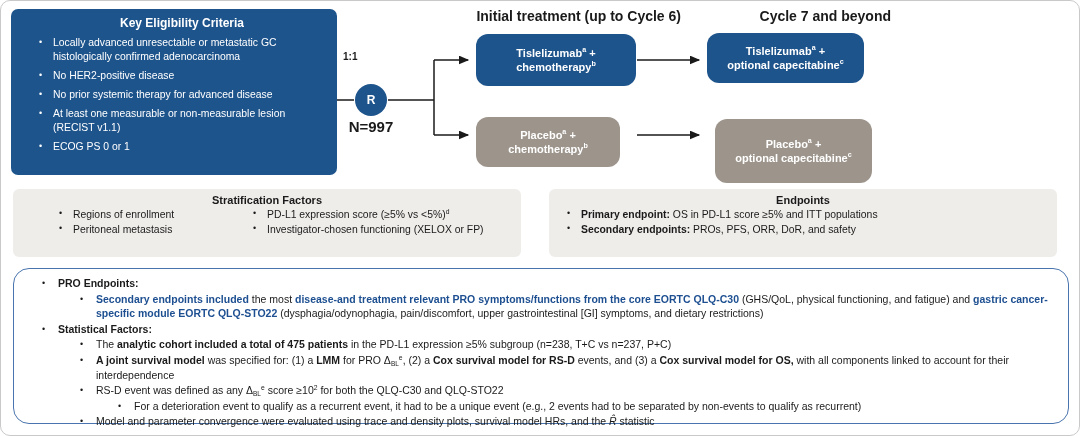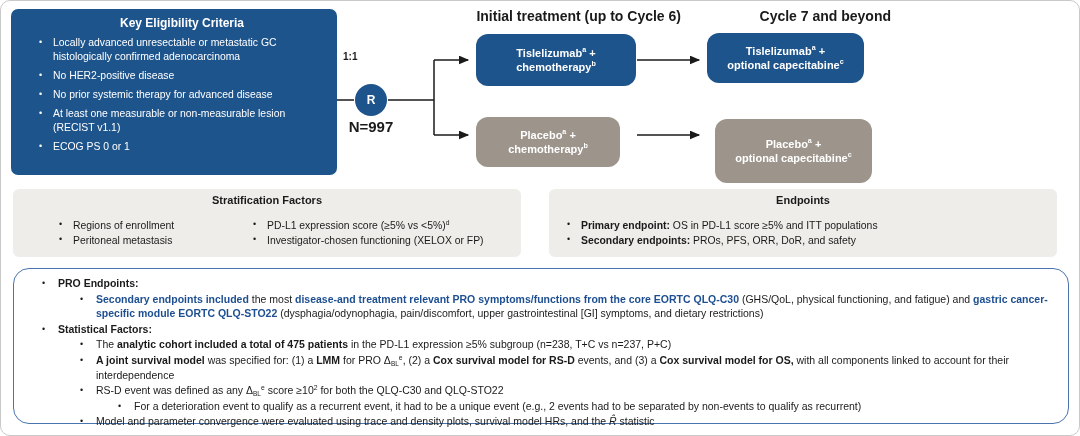--- a/index.html
+++ b/index.html
@@ -49,21 +49,21 @@
 
   
   .treat{left:892px;top:33px;width:178px;height:127px;border:1.5px solid #1a1a1a;border-radius:26px;
          display:flex;align-items:center;justify-content:center;text-align:center;
          font-weight:bold;font-size:11px;line-height:1.35;padding:0 14px;background:#fff;}
 
   
   .panel{top:188px;height:68px;background:var(--panel-gray,#efedea);border-radius:6px;padding-top:5px;}
   .strat{left:12px;width:508px;}
   .endp{left:548px;width:508px;}
-  .ptitle{text-align:center;font-weight:bold;font-size:11px;margin-bottom:12px;}
+  .ptitle{text-align:center;font-weight:bold;font-size:11px;margin-bottom:1px;}
   .pcols{display:flex;}
   .pcol1{margin-left:46px;width:180px;}
   .pcol2{margin-left:14px;width:260px;}
   .pli{display:flex;font-size:10.4px;line-height:1.45;}
   .pli .blt{width:14px;flex:0 0 14px;font-size:9px;}
   .endp .plist{margin-left:18px;}
 
   
   .det{left:12px;top:267px;width:1056px;height:156px;border:1.5px solid var(--box-border-blue,#4a74ad);
        border-radius:16px;padding:7px 8px 4px 0;font-size:10.5px;background:#fff;}

